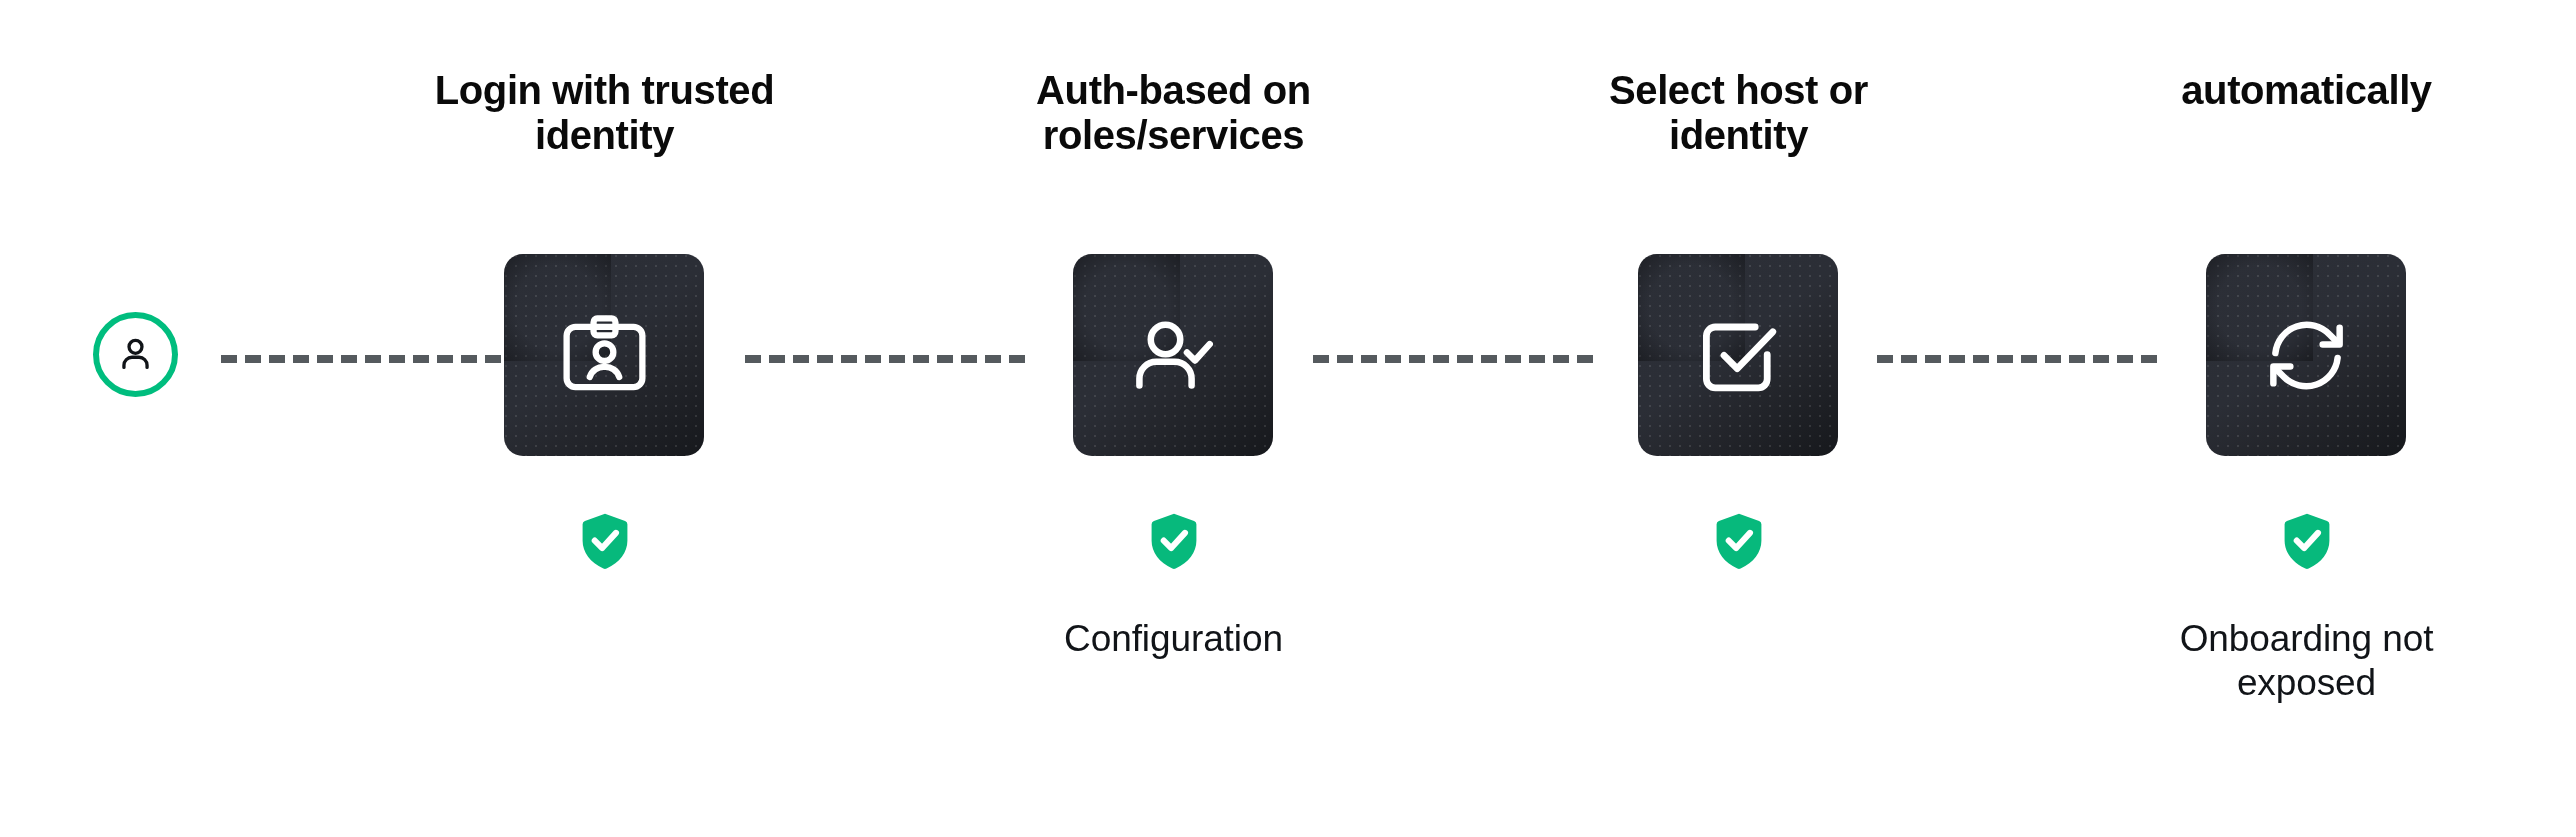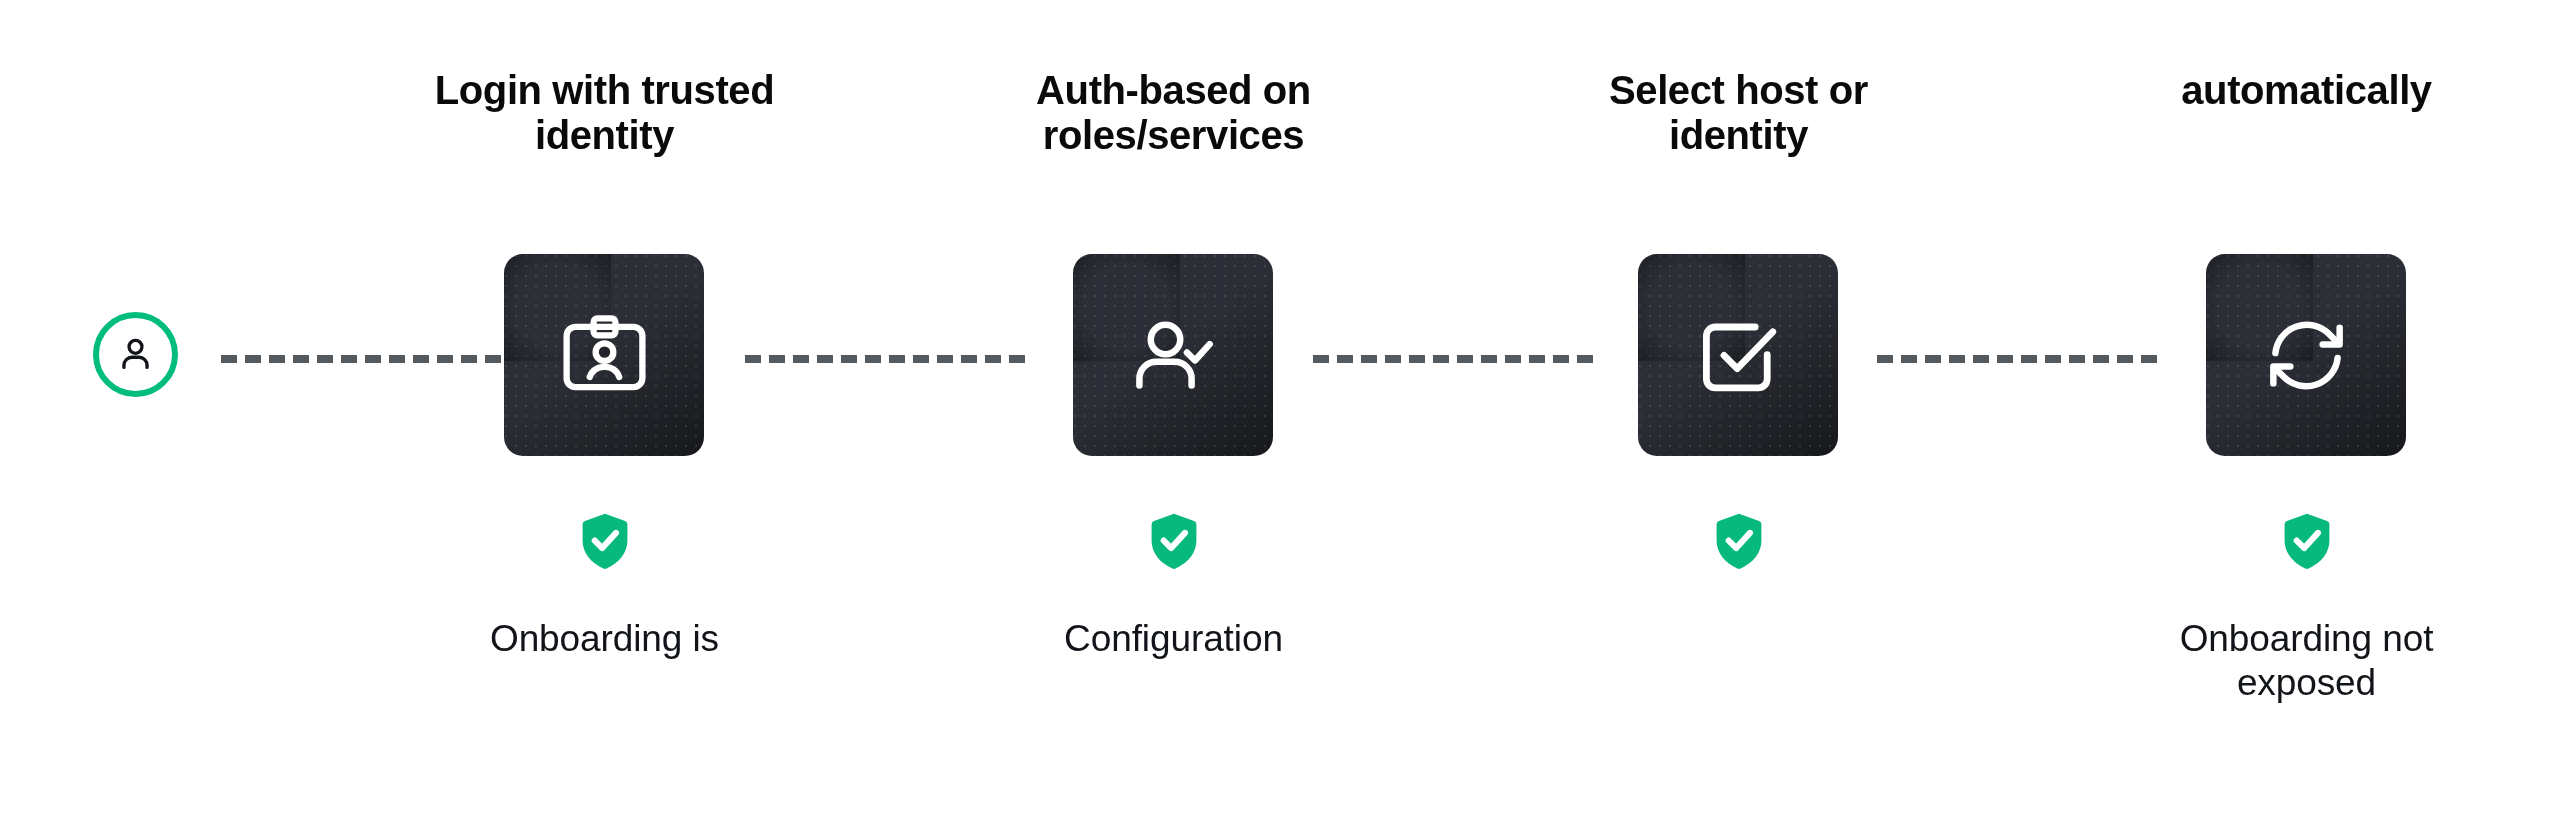--- a/index.html
+++ b/index.html
@@ -95,21 +95,20 @@
     </div>
     <div class="shield">
       <span>
         <svg width="56" height="63" viewBox="0 0 24 26" fill="none">
           <path d="M12 1.1 20.6 4.2a1.5 1.5 0 0 1 1 1.4v7.1c0 4.9-3.3 9.4-8.9 11.9a1.7 1.7 0 0 1-1.4 0C5.7 22.1 2.4 17.6 2.4 12.7V5.6a1.5 1.5 0 0 1 1-1.4Z" fill="#07B97C"></path>
           <path d="M7.6 12.6 10.8 15.8 16.7 9.3" stroke="#ffffff" stroke-width="2.6" stroke-linecap="round" stroke-linejoin="round"></path>
         </svg>
       </span>
     </div>
     <div class="caption">
-      <div>Onboarding is</div>
     </div>
   </div>
 
   <div class="col" style="left:966px;">
     <div class="heading">
       <div>Auth-based on</div>
       <div>roles/services</div>
     </div>
     <div class="tile">
       <span>

